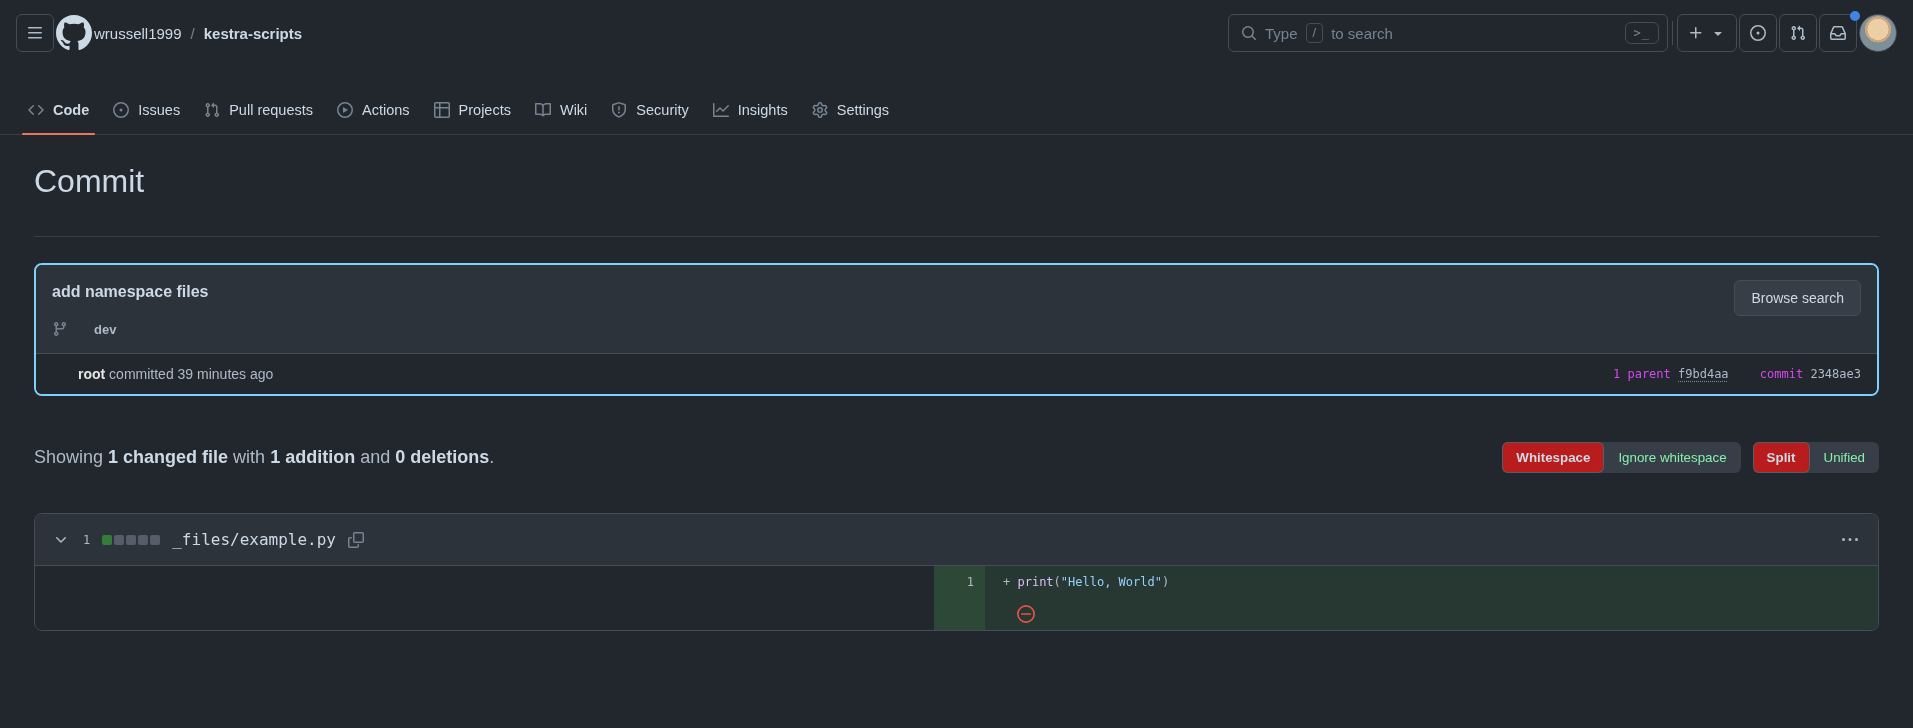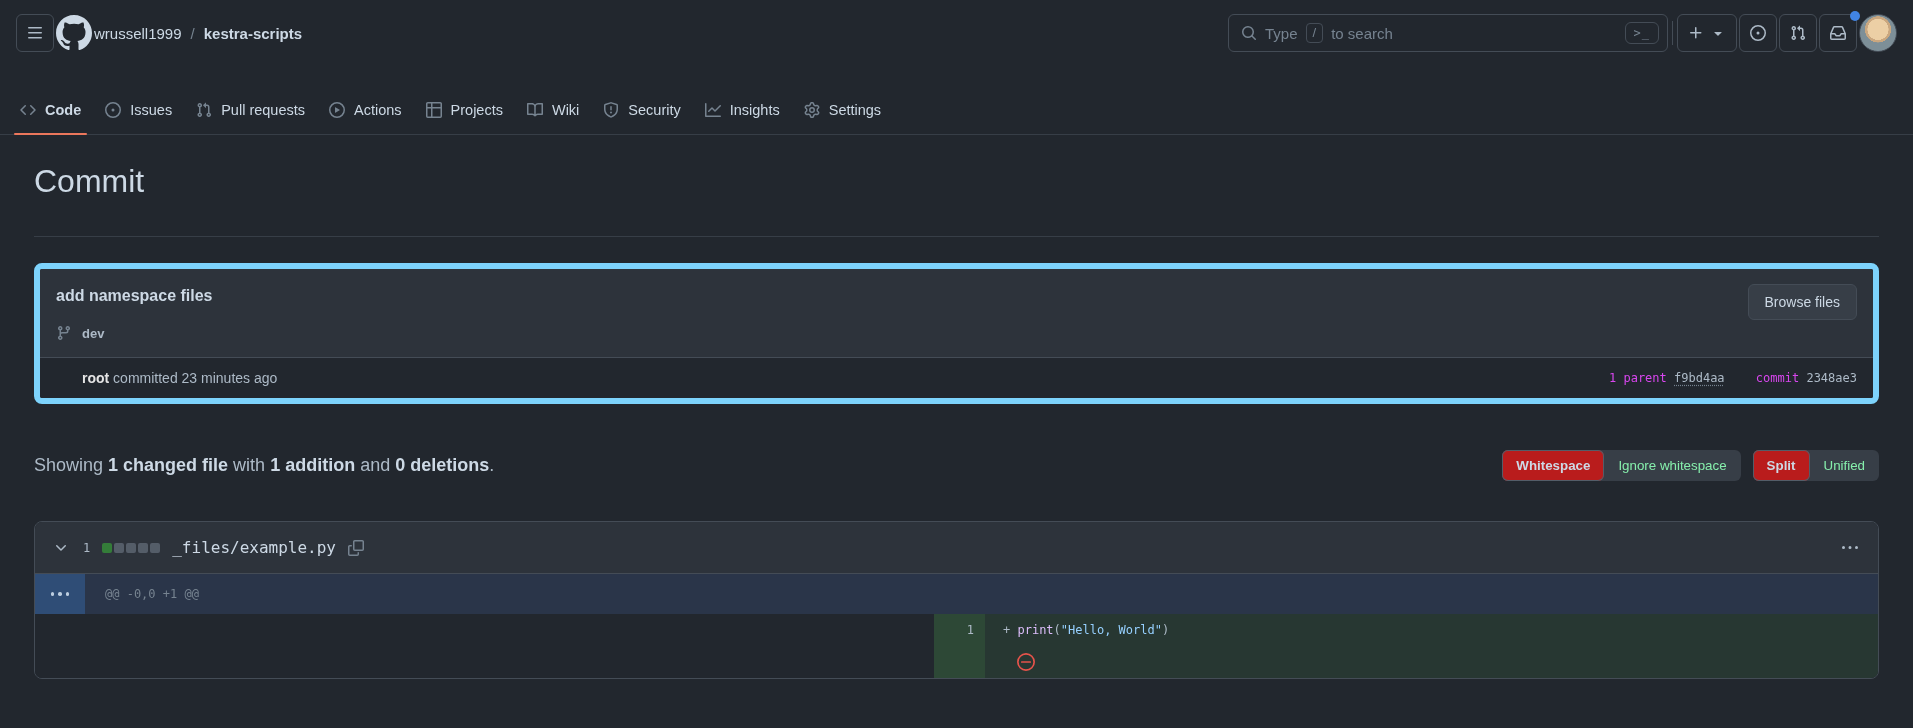--- a/index.html
+++ b/index.html
@@ -40,41 +40,41 @@
   .notif .dot {
     position: absolute; top: -4px; right: -4px; width: 10px; height: 10px; border-radius: 50%;
   }
   .avatar {
     width: 38px; height: 38px; border-radius: 50%;
     background: radial-gradient(circle at 50% 40%, #eccfa5 0 37%, #caa77f 38% 46%, #7d8f98 47% 100%);
     border: 1px solid #444c56; cursor: pointer;
   }
 
   
-  .tabs { display: flex; padding: 22px 12px 0 8px; border-bottom: 1px solid #373e47; }
+  .tabs { display: flex; padding: 22px 12px 0 16px; border-bottom: 1px solid #373e47; }
   .tab {
     display: flex; align-items: center; gap: 9px; padding: 14px 12px 16px; font-size: 14.5px;
     color: #cdd9e5; position: relative;
   }
   .tab .ic { color: #768390; display: flex; }
   .tab.active { font-weight: 700; }
   .tab.active::after {
     content: ""; position: absolute; left: 6px; right: 6px; bottom: -1px; height: 2px;
     border-radius: 3px; background: var(--accent, #ec775c);
   }
 
   
   .main { padding: 0 34px; }
   h1.page-title { font-size: 32px; font-weight: 400; color: #cdd9e5; margin: 28px 0 36px; }
   .hdivider { border-bottom: 1px solid #373e47; }
 
-  .commit-box { border: 6px solid #7dd3fc; border-radius: 8px; overflow: hidden; margin-top: 26px; }
+  .commit-box { border: 2px solid #7dd3fc; border-radius: 8px; overflow: hidden; margin-top: 26px; }
   .commit-top { background: #2d333b; padding: 18px 16px 16px; position: relative; }
   .commit-message { font-size: 16px; font-weight: 700; color: #cdd9e5; }
-  .branch-row { margin-top: 20px; display: flex; align-items: center; gap: 10px; color: #768390; }
+  .branch-row { margin-top: 20px; display: flex; align-items: center; gap: 26px; color: #768390; }
   .branch { font-size: 13px; font-weight: 700; color: #adbac7; }
   .browse-btn {
     position: absolute; top: 15px; right: 16px; background: #373e47; border: 1px solid #444c56;
     border-radius: 6px; color: #cdd9e5; font-size: 14px; font-weight: 500; padding: 9px 16px;
   }
   .commit-meta {
     display: flex; justify-content: space-between; align-items: center;
     border-top: 1px solid #444c56; background: #22272e; padding: 12px 16px 12px 42px;
   }
   .meta-left { font-size: 14px; color: #adbac7; }
@@ -289,26 +289,26 @@
       <div class="commit-top">
         <div class="commit-message">add namespace files</div>
         <div class="branch-row">
           <span>
               <svg viewBox="0 0 16 16" width="16" height="16" fill="currentColor" aria-hidden="true">
                 <path d="M9.5 3.25a2.25 2.25 0 1 1 3 2.122V6A2.5 2.5 0 0 1 10 8.5H6a1 1 0 0 0-1 1v1.128a2.251 2.251 0 1 1-1.5 0V5.372a2.25 2.25 0 1 1 1.5 0v1.836A2.493 2.493 0 0 1 6 7h4a1 1 0 0 0 1-1v-.628A2.25 2.25 0 0 1 9.5 3.25Zm-6 0a.75.75 0 1 0 1.5 0 .75.75 0 0 0-1.5 0Zm8.25-.75a.75.75 0 1 0 0 1.5.75.75 0 0 0 0-1.5ZM4.25 12a.75.75 0 1 0 0 1.5.75.75 0 0 0 0-1.5Z"></path>
               </svg>
             </span>
           <a class="branch">dev</a>
         </div>
-        <button class="browse-btn">Browse files</button>
+        <button class="browse-btn">Browse search</button>
       </div>
       <div class="commit-meta">
         <div class="meta-left">
           <span class="author">root</span>
-          <span>committed 23 minutes ago</span>
+          <span>committed 39 minutes ago</span>
         </div>
         <div class="meta-right mono">
           <span class="muted">1 parent</span>
           <a class="sha dotted">f9bd4aa</a>
           <span class="muted gapl">commit</span>
           <span class="sha">2348ae3</span>
         </div>
       </div>
     </section>
 
@@ -357,28 +357,20 @@
         <div class="spacer"></div>
         <button class="kebab-btn">
           <span>
               <svg viewBox="0 0 16 16" width="16" height="16" fill="currentColor" aria-hidden="true">
                 <path d="M8 9a1.5 1.5 0 1 0 0-3 1.5 1.5 0 0 0 0 3ZM1.5 9a1.5 1.5 0 1 0 0-3 1.5 1.5 0 0 0 0 3Zm13 0a1.5 1.5 0 1 0 0-3 1.5 1.5 0 0 0 0 3Z"></path>
               </svg>
             </span>
         </button>
       </div>
 
-      <div class="hunk-row">
-        <button class="expander">
-          <span class="d"></span>
-          <span class="d"></span>
-          <span class="d"></span>
-        </button>
-        <div class="hunk-text mono">@@ -0,0 +1 @@</div>
-      </div>
 
       <div class="code-row">
         <div class="pane-left"></div>
         <div class="gutter mono">1</div>
         <div class="codecell mono"><span>+ </span><span class="func">print</span><span>(</span><span class="str">"Hello, World"</span><span>)</span></div>
       </div>
 
       <div class="code-row">
         <div class="pane-left"></div>
         <div class="gutter"></div>

